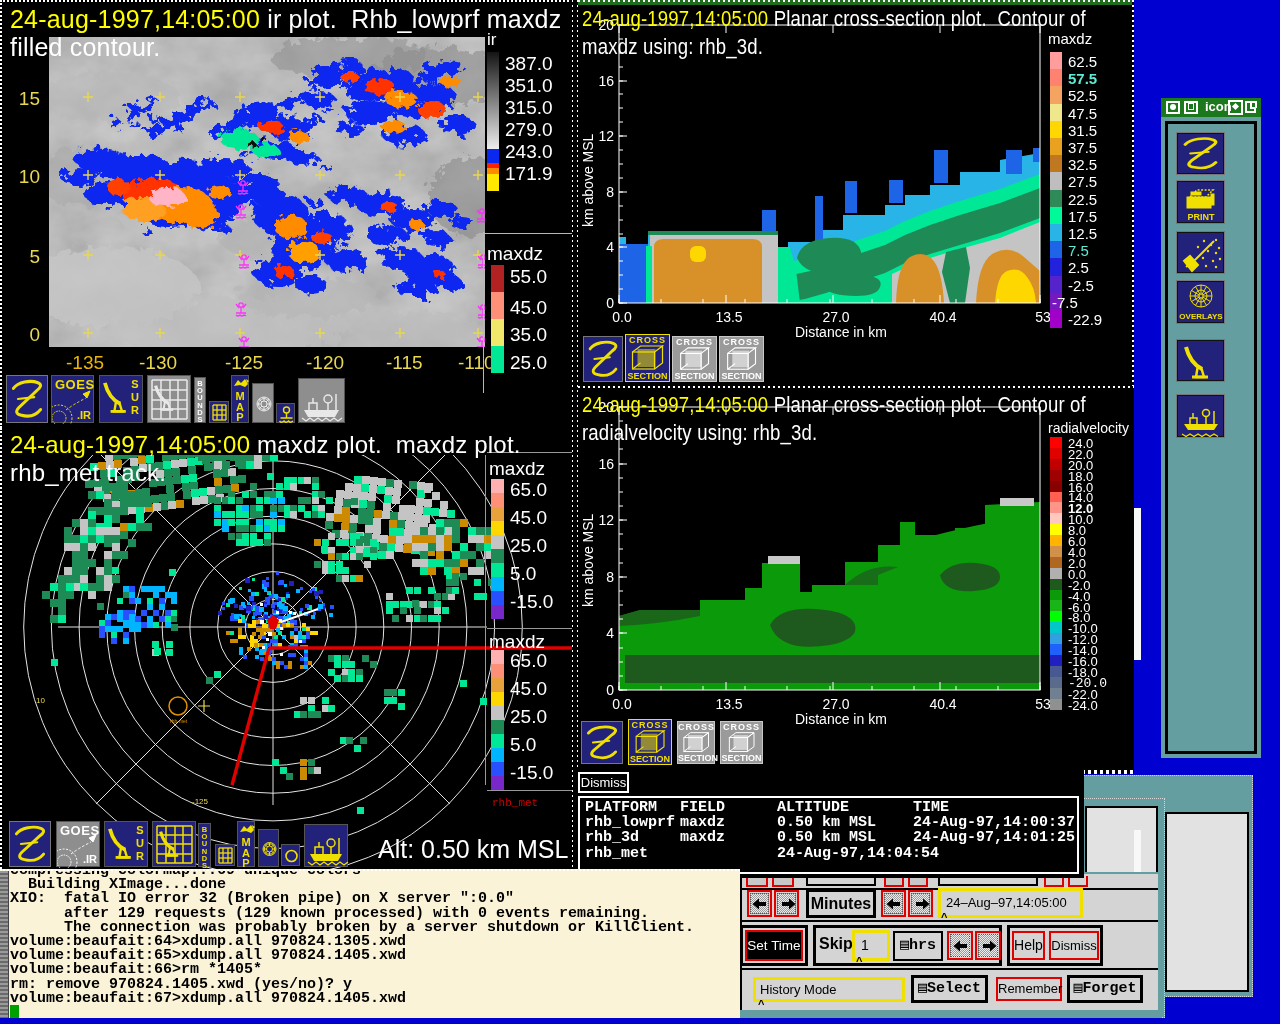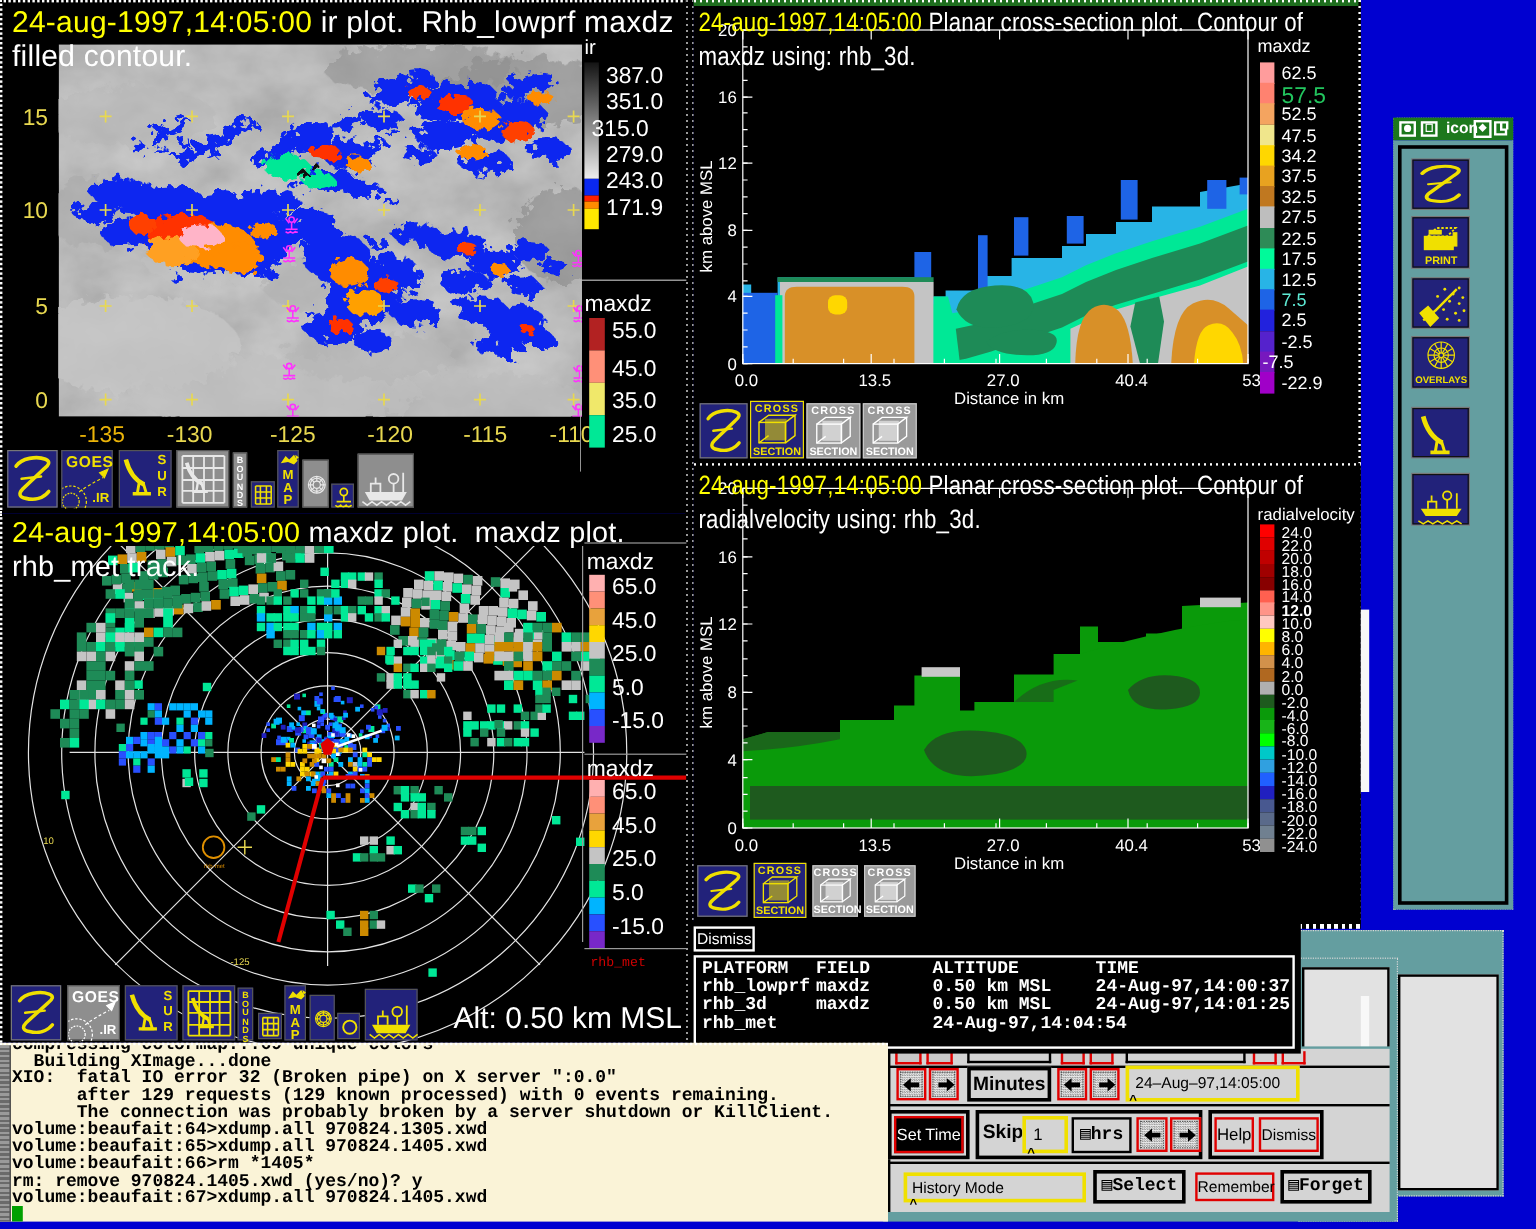--- a/index.html
+++ b/index.html
@@ -230,21 +230,21 @@
     </g>
   </svg>
 <div class="abs" style="left:487px;top:30px;color:#fff;font-size:17px;">ir</div>
 <div class="abs" style="left:487px;top:52px;width:12px;height:97px;background:linear-gradient(#141414,#ededed);"></div>
 <div class="abs" style="left:487px;top:149px;width:12px;height:14px;background:#0a28f0;"></div>
 <div class="abs" style="left:487px;top:163px;width:12px;height:5px;background:#ff2000;"></div>
 <div class="abs" style="left:487px;top:168px;width:12px;height:6px;background:#ff8c00;"></div>
 <div class="abs" style="left:487px;top:174px;width:12px;height:17px;background:#ffe800;"></div>
 <div class="abs" style="left:505px;top:53px;color:#fff;font-size:19px;">387.0</div>
 <div class="abs" style="left:505px;top:75px;color:#fff;font-size:19px;">351.0</div>
-<div class="abs" style="left:493px;top:97px;color:#fff;font-size:19px;">315.0</div>
+<div class="abs" style="left:505px;top:97px;color:#fff;font-size:19px;">315.0</div>
 <div class="abs" style="left:505px;top:119px;color:#fff;font-size:19px;">279.0</div>
 <div class="abs" style="left:505px;top:141px;color:#fff;font-size:19px;">243.0</div>
 <div class="abs" style="left:505px;top:163px;color:#fff;font-size:19px;">171.9</div>
 <div class="abs" style="left:483px;top:233px;width:89px;height:1px;background:#b8b8b8;"></div>
 <div class="abs" style="left:483px;top:233px;width:1px;height:160px;background:#b8b8b8;"></div>
 <div class="abs" style="left:487px;top:243px;color:#fff;font-size:19px;">maxdz</div>
 <div class="abs" style="left:491px;top:265px;width:13px;height:27px;background:#b22222;"></div>
 <div class="abs" style="left:491px;top:292px;width:13px;height:27px;background:#ff9078;"></div>
 <div class="abs" style="left:491px;top:319px;width:13px;height:27px;background:#f0e86a;"></div>
 <div class="abs" style="left:491px;top:346px;width:13px;height:27px;background:#00e896;"></div>
@@ -1640,24 +1640,24 @@
 <div class="abs" style="left:1050px;top:172px;width:12px;height:18px;background:#bebebe;"></div>
 <div class="abs" style="left:1050px;top:190px;width:12px;height:18px;background:#2e8b57;"></div>
 <div class="abs" style="left:1050px;top:207px;width:12px;height:18px;background:#00fa9a;"></div>
 <div class="abs" style="left:1050px;top:224px;width:12px;height:18px;background:#28b4e6;"></div>
 <div class="abs" style="left:1050px;top:241px;width:12px;height:18px;background:#1e64e6;"></div>
 <div class="abs" style="left:1050px;top:258px;width:12px;height:18px;background:#2222dd;"></div>
 <div class="abs" style="left:1050px;top:276px;width:12px;height:18px;background:#5522cc;"></div>
 <div class="abs" style="left:1050px;top:293px;width:12px;height:18px;background:#7718be;"></div>
 <div class="abs" style="left:1050px;top:310px;width:12px;height:18px;background:#a000c8;"></div>
 <div class="abs" style="left:1068px;top:53px;color:#fff;font-size:15px;">62.5</div>
-<div class="abs" style="left:1068px;top:70px;color:#22c55e;font-size:19px;">57.5</div>
+<div class="abs" style="left:1068px;top:70px;color:#5eead4;font-size:15px;font-weight:bold;">57.5</div>
 <div class="abs" style="left:1068px;top:87px;color:#fff;font-size:15px;">52.5</div>
 <div class="abs" style="left:1068px;top:105px;color:#fff;font-size:15px;">47.5</div>
-<div class="abs" style="left:1068px;top:122px;color:#fff;font-size:15px;">34.2</div>
+<div class="abs" style="left:1068px;top:122px;color:#fff;font-size:15px;">31.5</div>
 <div class="abs" style="left:1068px;top:139px;color:#fff;font-size:15px;">37.5</div>
 <div class="abs" style="left:1068px;top:156px;color:#fff;font-size:15px;">32.5</div>
 <div class="abs" style="left:1068px;top:173px;color:#fff;font-size:15px;">27.5</div>
 <div class="abs" style="left:1068px;top:191px;color:#fff;font-size:15px;">22.5</div>
 <div class="abs" style="left:1068px;top:208px;color:#fff;font-size:15px;">17.5</div>
 <div class="abs" style="left:1068px;top:225px;color:#fff;font-size:15px;">12.5</div>
 <div class="abs" style="left:1068px;top:242px;color:#5eead4;font-size:15px;">7.5</div>
 <div class="abs" style="left:1068px;top:259px;color:#fff;font-size:15px;">2.5</div>
 <div class="abs" style="left:1068px;top:277px;color:#fff;font-size:15px;">-2.5</div>
 <div class="abs" style="left:1052px;top:294px;color:#fff;font-size:15px;">-7.5</div>
@@ -1825,21 +1825,21 @@
 <div class="abs" style="left:1068px;top:567px;color:#fff;font-size:13px;">0.0</div>
 <div class="abs" style="left:1068px;top:578px;color:#fff;font-size:13px;">-2.0</div>
 <div class="abs" style="left:1068px;top:589px;color:#fff;font-size:13px;">-4.0</div>
 <div class="abs" style="left:1068px;top:600px;color:#fff;font-size:13px;">-6.0</div>
 <div class="abs" style="left:1068px;top:610px;color:#fff;font-size:13px;">-8.0</div>
 <div class="abs" style="left:1068px;top:621px;color:#fff;font-size:13px;">-10.0</div>
 <div class="abs" style="left:1068px;top:632px;color:#fff;font-size:13px;">-12.0</div>
 <div class="abs" style="left:1068px;top:643px;color:#fff;font-size:13px;">-14.0</div>
 <div class="abs" style="left:1068px;top:654px;color:#fff;font-size:13px;">-16.0</div>
 <div class="abs" style="left:1068px;top:665px;color:#fff;font-size:13px;">-18.0</div>
-<div class="abs" style="left:1068px;top:676px;color:#fff;font-size:13px;">-20.0</div>
+<div class="abs" style="left:1068px;top:676px;color:#fff;font-size:13px;font-family:Liberation Mono, monospace;">-20.0</div>
 <div class="abs" style="left:1068px;top:687px;color:#fff;font-size:13px;">-22.0</div>
 <div class="abs" style="left:1068px;top:698px;color:#fff;font-size:13px;">-24.0</div>
 <div class="abs" style="left:581px;top:721px;width:42px;height:43px;background:#22227a;border:1px solid #777;"><svg width="40" height="41" viewBox="0 0 44 48" preserveAspectRatio="none">
       <g stroke="#f0e000" fill="none" stroke-width="3.2" stroke-linecap="round">
         <path d="M7 13 C12 6 26 4 34 7 C39 9 37 12 33 15 L13 33 C9 37 10 40 16 41 C24 43 32 41 37 35"></path>
         <path d="M12 24 L30 22" stroke-width="2.2"></path>
       </g>
     </svg></div>
 <div class="abs" style="left:628px;top:719px;width:44px;height:46px;background:#22227a;border:1px solid #f0e000;">
     <div style="font-size:9px;font-weight:bold;color:#f0e000;text-align:center;letter-spacing:1px;">CROSS</div>

